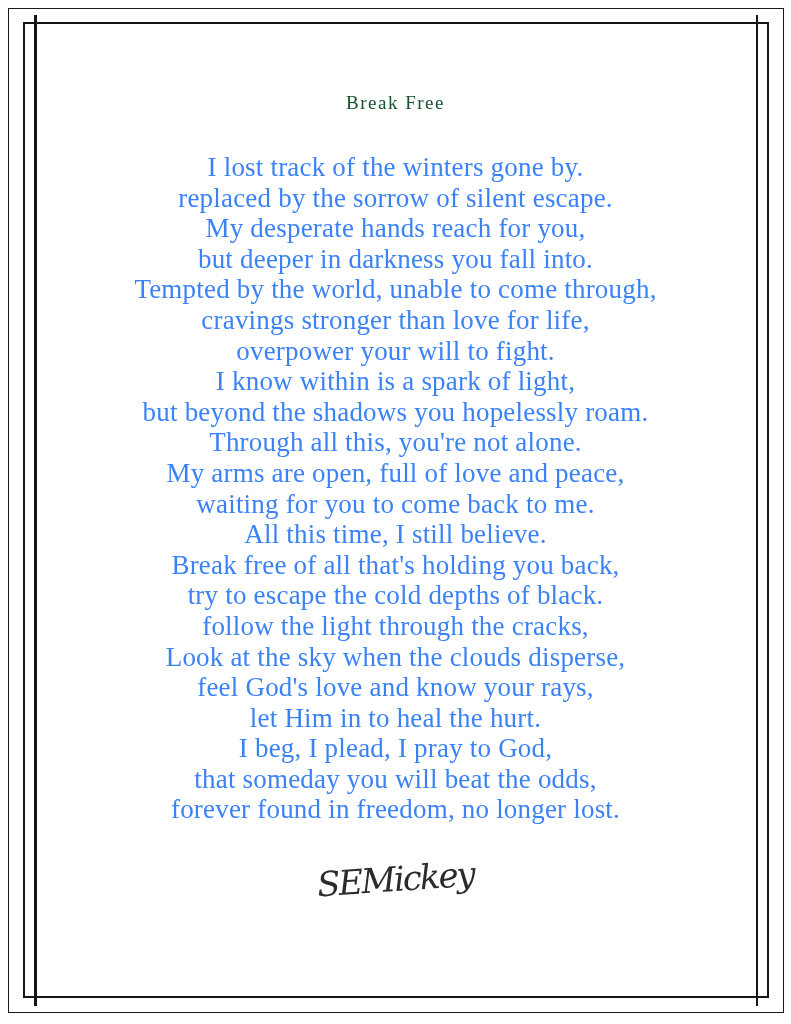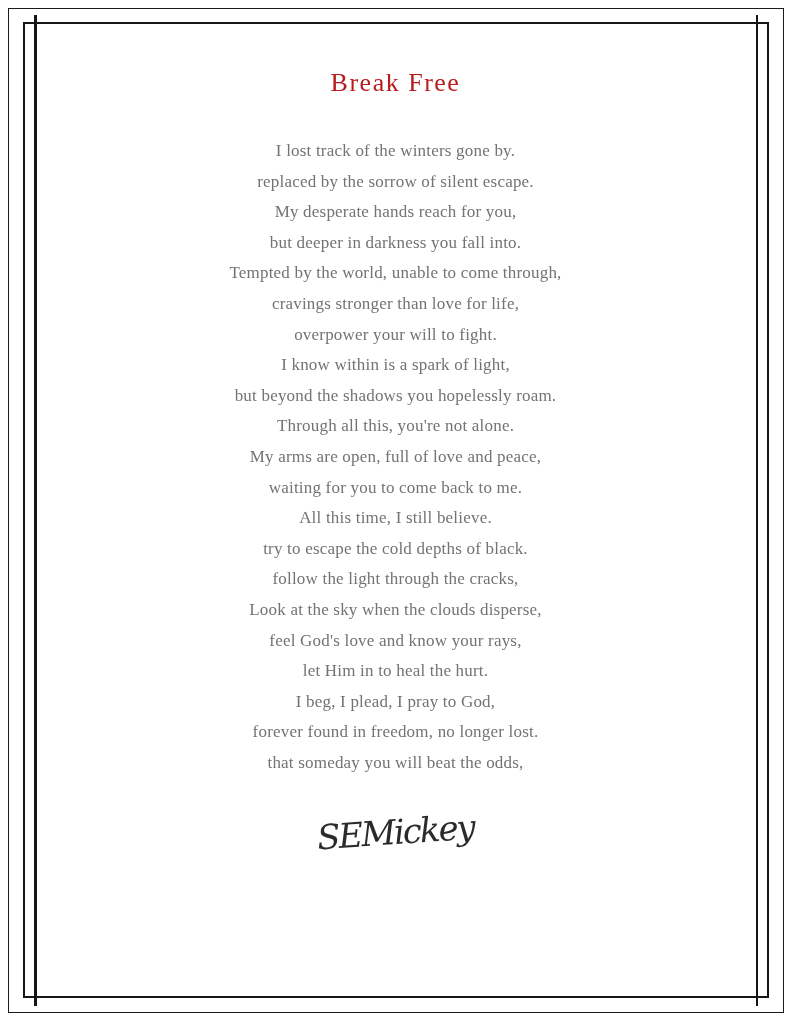--- a/index.html
+++ b/index.html
@@ -38,31 +38,31 @@
   .accent-line.left  { left: 34px; }
   .accent-line.right { right: 33px; }
 
   
   .content {
     position: absolute;
     left: 60px; right: 60px; top: 0;
     text-align: center;
   }
   .poem-title {
-    margin-top: 68px;
-    font-size: 26px;
+    margin-top: 92px;
+    font-size: 19px;
     font-weight: 400;
     letter-spacing: 1.5px;
-    color: #b91c1c;
+    color: #14532d;
   }
   .poem-body {
     margin-top: 38px;
-    font-size: 17px;
+    font-size: 27px;
     line-height: 30.6px;
-    color: #737373;
+    color: #3b82f6;
     letter-spacing: 0.2px;
   }
   .poem-line {
     white-space: nowrap;
   }
   .signature {
     margin-top: 34px;
     font-size: 34px;
     font-style: italic;
     font-family: "DejaVu Serif", "Liberation Serif", serif;
@@ -90,24 +90,25 @@
       <div class="poem-line">but deeper in darkness you fall into.</div>
       <div class="poem-line">Tempted by the world, unable to come through,</div>
       <div class="poem-line">cravings stronger than love for life,</div>
       <div class="poem-line">overpower your will to fight.</div>
       <div class="poem-line">I know within is a spark of light,</div>
       <div class="poem-line">but beyond the shadows you hopelessly roam.</div>
       <div class="poem-line">Through all this, you're not alone.</div>
       <div class="poem-line">My arms are open, full of love and peace,</div>
       <div class="poem-line">waiting for you to come back to me.</div>
       <div class="poem-line">All this time, I still believe.</div>
+      <div class="poem-line">Break free of all that's holding you back,</div>
       <div class="poem-line">try to escape the cold depths of black.</div>
       <div class="poem-line">follow the light through the cracks,</div>
       <div class="poem-line">Look at the sky when the clouds disperse,</div>
       <div class="poem-line">feel God's love and know your rays,</div>
       <div class="poem-line">let Him in to heal the hurt.</div>
       <div class="poem-line">I beg, I plead, I pray to God,</div>
+      <div class="poem-line">that someday you will beat the odds,</div>
       <div class="poem-line">forever found in freedom, no longer lost.</div>
-      <div class="poem-line">that someday you will beat the odds,</div>
     </div>
 
   <div class="signature">SEMickey</div>
 </div>
 
 </body></html>

